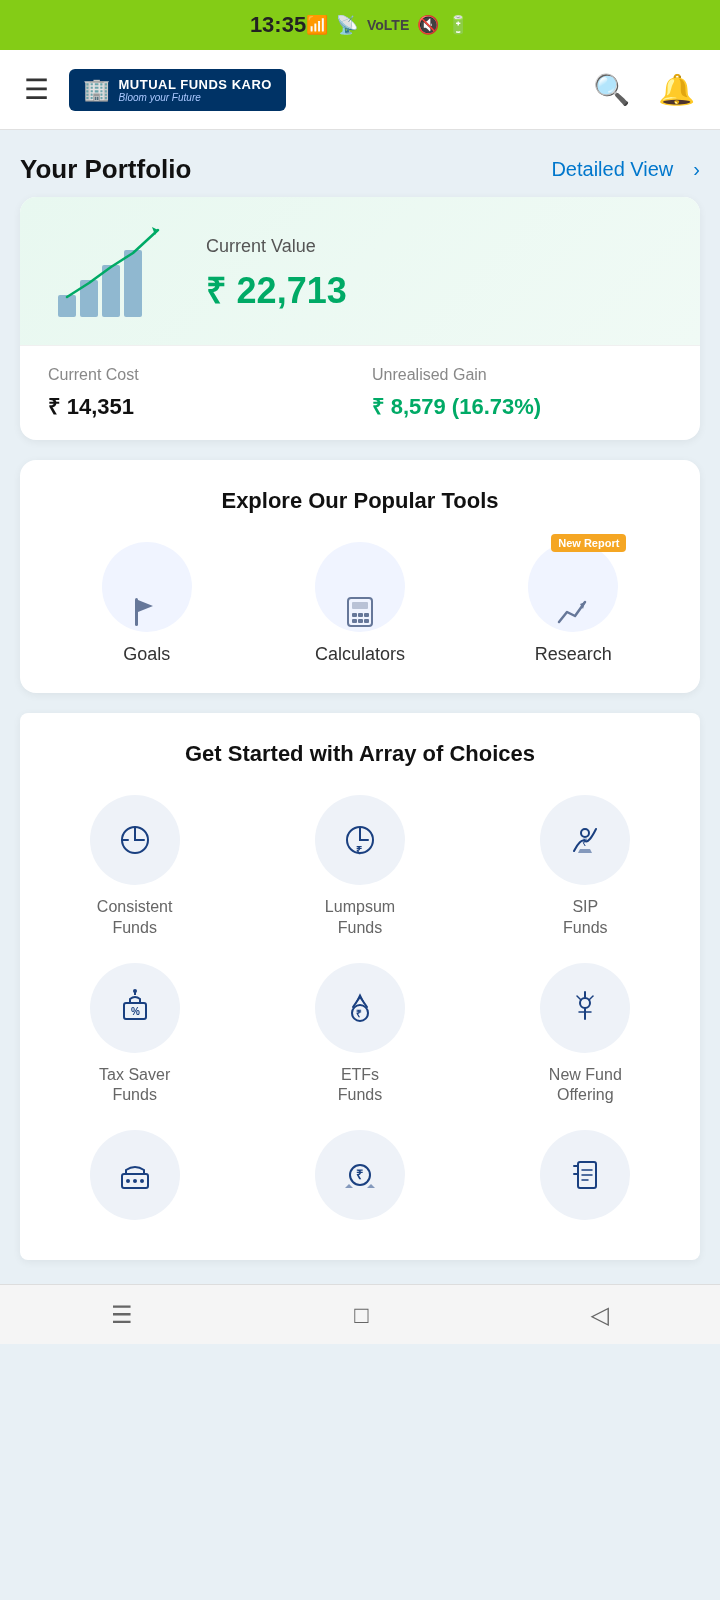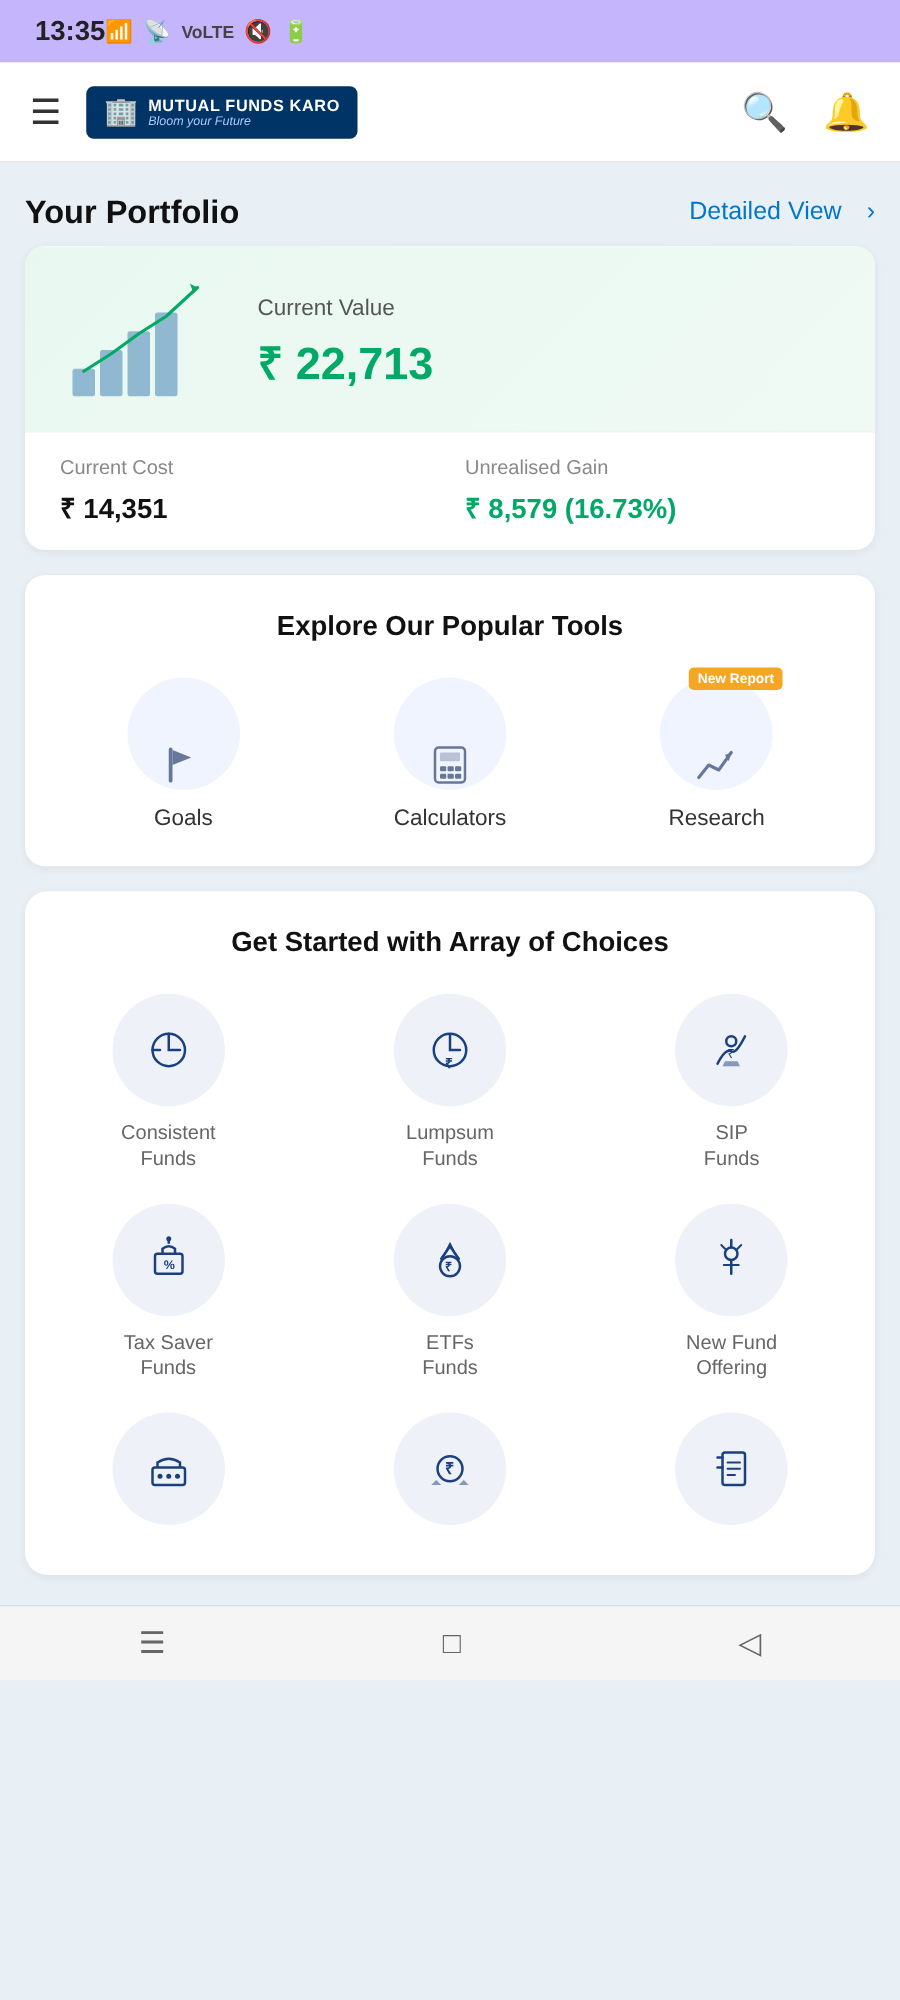--- a/index.html
+++ b/index.html
@@ -9,24 +9,24 @@
       min-height: 1600px;
       font-family: 'Segoe UI', Arial, sans-serif;
       background: #e8f0f5;
       overflow-x: hidden;
     }
 
     
     .status-bar {
       width: 100%;
       height: 50px;
-      background: #c4b5fd;
-      display: flex;
-      align-items: center;
-      justify-content: flex-start;
+      background: #84cc16;
+      display: flex;
+      align-items: center;
+      justify-content: center;
       padding: 0 28px;
     }
     .status-left {
       font-size: 22px;
       font-weight: 600;
       color: #222;
     }
     .status-right {
       display: flex;
       align-items: center;
@@ -184,21 +184,21 @@
       font-size: 11px;
       font-weight: 700;
       padding: 3px 7px;
       border-radius: 4px;
       white-space: nowrap;
     }
 
     
     .choices-card {
       background: #fff;
-      border-radius: 18px;
+      border-radius: 8px;
       padding: 28px 8px;
       box-shadow: 0 2px 8px rgba(0,0,0,0.06);
     }
     .choices-title {
       font-size: 22px;
       font-weight: 700;
       color: #111;
       text-align: center;
       margin-bottom: 28px;
     }

